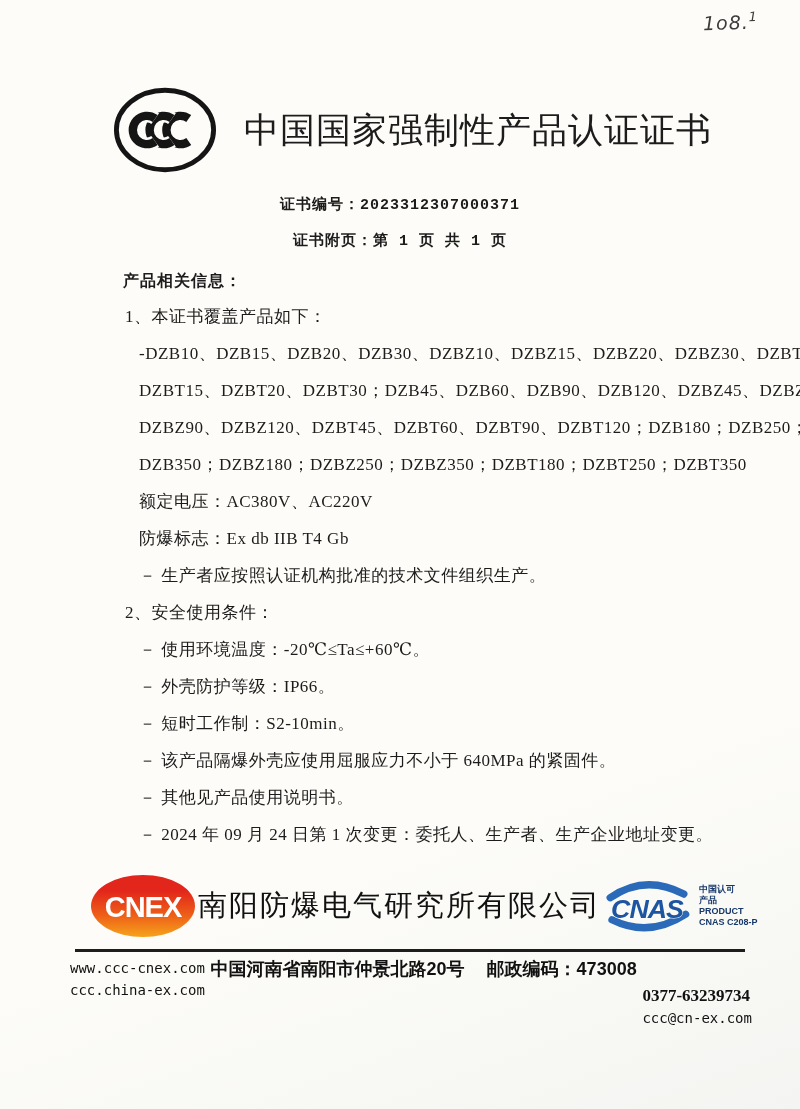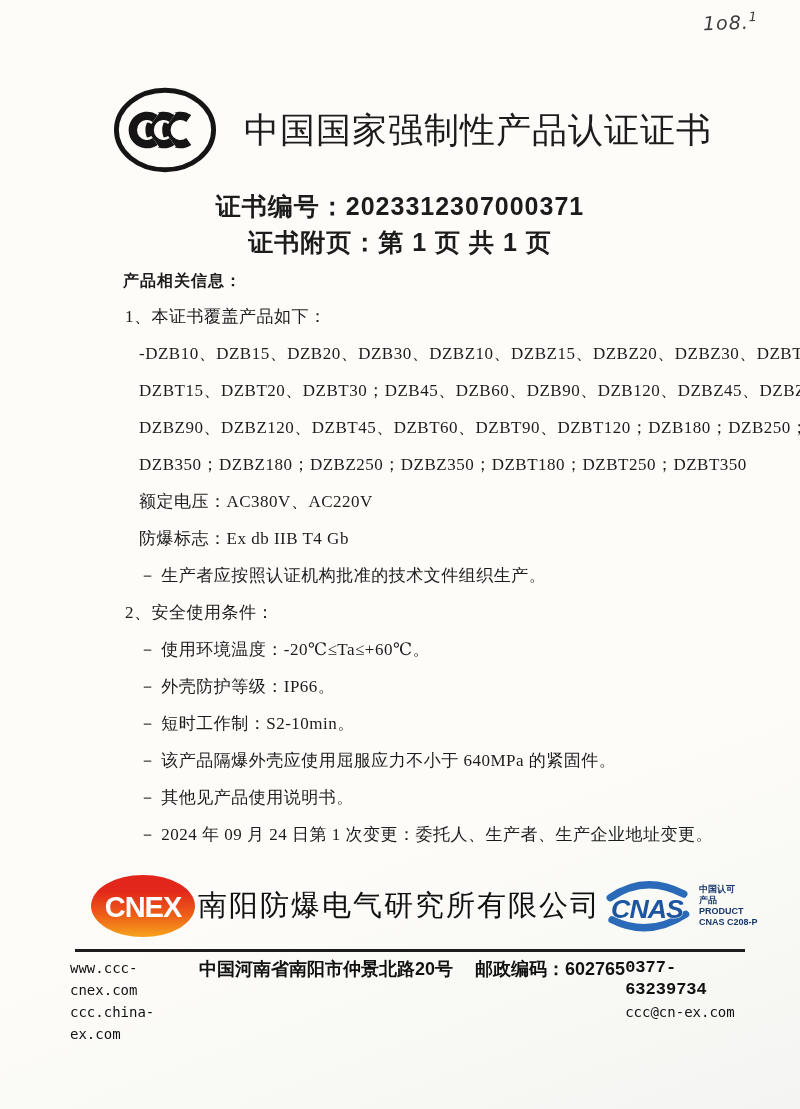--- a/index.html
+++ b/index.html
@@ -29,22 +29,22 @@
   }
   .ccc-logo { width:106px; height:90px; flex:0 0 auto; }
   .doc-title {
     font-size:35px; font-weight:500; letter-spacing:1px;
     white-space:nowrap;
   }
 
   
   .cert-block { text-align:center; margin-top:12px; }
   .cert-line {
-    font-weight:bold; font-size:25px; line-height:36px;
-    font-family:Liberation Sans, sans-serif;
+    font-weight:bold; font-size:15px; line-height:36px;
+    font-family:Liberation Mono, monospace;
     letter-spacing:1px;
   }
 
   
   .body-block { margin:4px 55px 0 123px; }
   .section-heading {
     font-weight:bold; font-size:16px; line-height:34px; letter-spacing:1px;
     font-family:"Liberation Sans","DejaVu Sans",sans-serif;
   }
   .body-line {
@@ -87,22 +87,22 @@
   .footer {
     display:flex; align-items:flex-start; justify-content:space-between;
     margin:5px 48px 0 70px;
   }
   .footer-sites, .footer-contact {
     font-family:"DejaVu Sans Mono","Liberation Mono",monospace;
     font-size:14px; line-height:22px; color:#111;
   }
   .footer-contact { text-align:left; }
   .footer-contact .phone {
-    font-family:Liberation Mono, monospace;
-    font-size:17px; font-weight:bold;
+    font-family:Liberation Serif, serif;
+    font-size:17px; font-weight:bold;margin-top:28px;
   }
   .footer-center {
     font-family:"Liberation Sans","DejaVu Sans",sans-serif;
     font-size:18px; font-weight:600; color:#111;
     display:flex; gap:22px; white-space:nowrap;
   }
 </style>
 </head>
 <body>
 
@@ -181,21 +181,21 @@
 
   <div class="footer-rule"></div>
 
   <div class="footer">
     <div class="footer-sites">
       <div>www.ccc-cnex.com</div>
       <div>ccc.china-ex.com</div>
     </div>
     <div class="footer-center">
       <span>中国河南省南阳市仲景北路20号</span>
-      <span>邮政编码：602765</span>
+      <span>邮政编码：473008</span>
     </div>
     <div class="footer-contact">
       <div class="phone">0377-63239734</div>
       <div>ccc@cn-ex.com</div>
     </div>
   </div>
 
 </div>
 
 </body></html>

